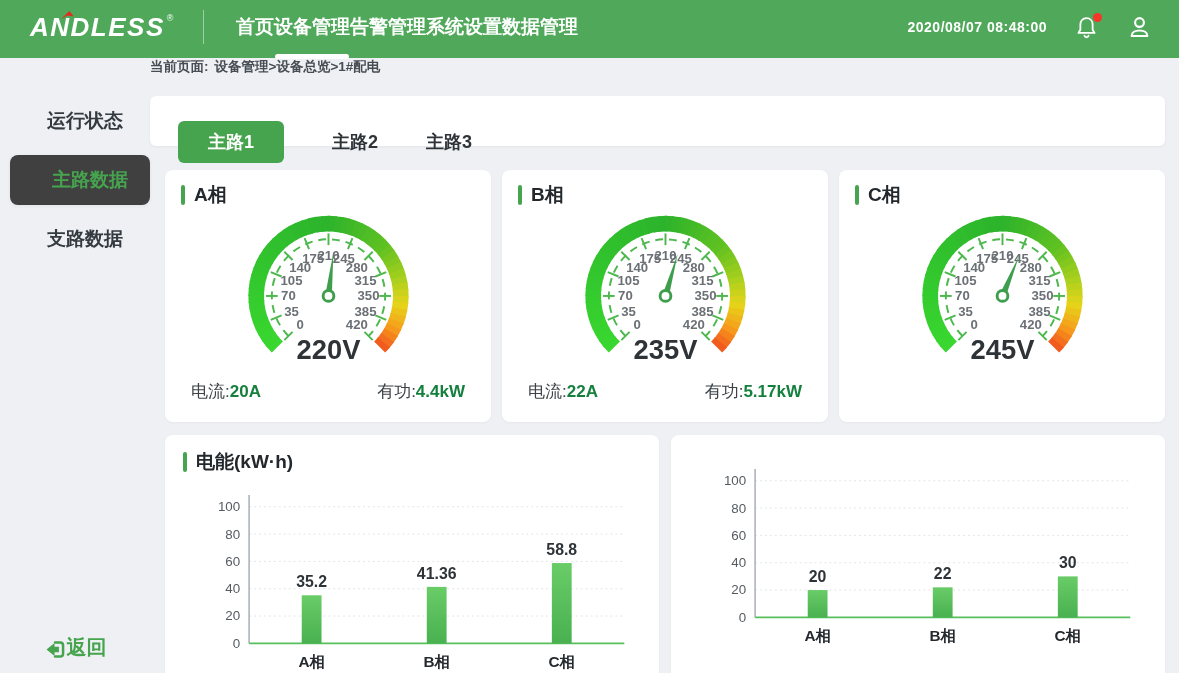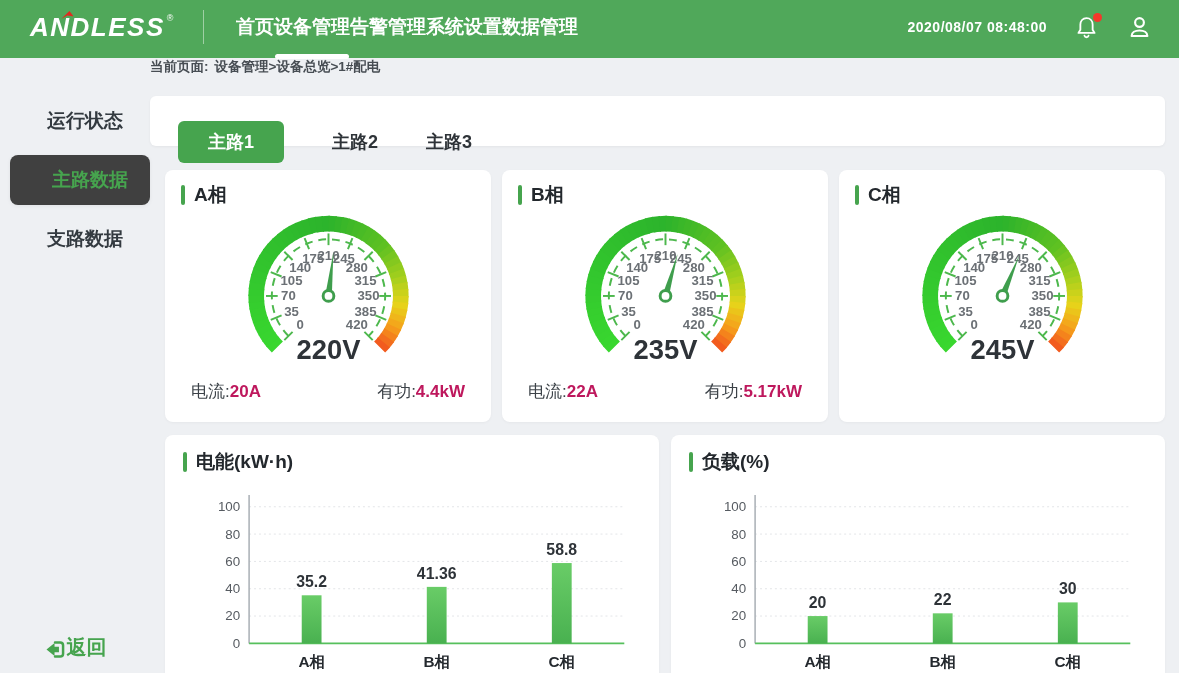--- a/index.html
+++ b/index.html
@@ -37,21 +37,21 @@
   .tab { font-size: 18px; font-weight: 700; color: #2e3338; cursor: pointer; padding: 9px 0; border-radius: 6px; white-space: nowrap; margin-top: 42px; }
   .tab.active { background: var(--green, #46a44e); color: #fff; padding: 9px 30px; }
 
   
   .gauges { display: flex; gap: 11px; margin: 24px 0 13px 15px; }
   .gauge-card { flex: 1; min-width: 0; background: #fff; border-radius: 8px; padding: 12px 16px 10px; height: 252px; box-shadow: 0 1px 3px rgba(0,0,0,.04); }
   .card-title { display: flex; align-items: center; gap: 9px; font-size: 19px; font-weight: 700; color: #23282d; }
   .title-bar { width: 4px; height: 20px; border-radius: 2px; background: var(--green, #46a44e); flex-shrink: 0; }
   .gauge-svg { display: block; margin: 2px auto 0; }
   .gauge-foot { display: flex; justify-content: space-between; padding: 0 10px; font-size: 17px; color: #3c4248; margin-top: 2px; }
-  .gauge-foot b { color: #be185d; font-weight: 700; }
+  .gauge-foot b { color: #15803d; font-weight: 700; }
 
   .charts { display: flex; gap: 12px; margin-left: 15px; }
   .chart-card { flex: 1; min-width: 0; background: #fff; border-radius: 8px; padding: 14px 18px; height: 256px; box-shadow: 0 1px 3px rgba(0,0,0,.04); }
   .chart-svg { display: block; margin-top: 8px; }
 
   svg text { font-family: "Liberation Sans", sans-serif; }
 </style>
 </head>
 <body>
 
@@ -427,24 +427,20 @@
             <text x="129.16666666666666" y="186" text-anchor="middle" font-size="15.5" font-weight="600" fill="#24292e">A相</text>
             <rect x="245.5" y="104.92320000000001" width="20" height="57.07679999999999" fill="url(#bgrad0)"></rect>
             <text x="255.5" y="96.92320000000001" text-anchor="middle" font-size="16" font-weight="bold" fill="#2e3338">41.36</text>
             <text x="255.5" y="186" text-anchor="middle" font-size="15.5" font-weight="600" fill="#24292e">B相</text>
             <rect x="371.8333333333333" y="80.85600000000001" width="20" height="81.14399999999999" fill="url(#bgrad0)"></rect>
             <text x="381.8333333333333" y="72.85600000000001" text-anchor="middle" font-size="16" font-weight="bold" fill="#2e3338">58.8</text>
             <text x="381.8333333333333" y="186" text-anchor="middle" font-size="15.5" font-weight="600" fill="#24292e">C相</text>
           </svg>
         </div>
         <div class="chart-card">
-          <div class="card-title">
-            <span class="title-bar"></span>
-            <span>负载(%)</span>
-          </div>
           <svg class="chart-svg" viewBox="0 0 450 200" width="447" height="198">
             <defs>
               <linearGradient id="bgrad1" x1="0" y1="0" x2="0" y2="1">
                 <stop offset="0%" stop-color="#69cc67"></stop>
                 <stop offset="100%" stop-color="#49b150"></stop>
               </linearGradient>
             </defs>
             <text x="57" y="166.5" text-anchor="end" font-size="13.5" fill="#565b61">0</text>
             <line x1="66" y1="134.4" x2="445" y2="134.4" stroke="#e3e5e8" stroke-width="1" stroke-dasharray="2 3"></line>
             <text x="57" y="138.9" text-anchor="end" font-size="13.5" fill="#565b61">20</text>

